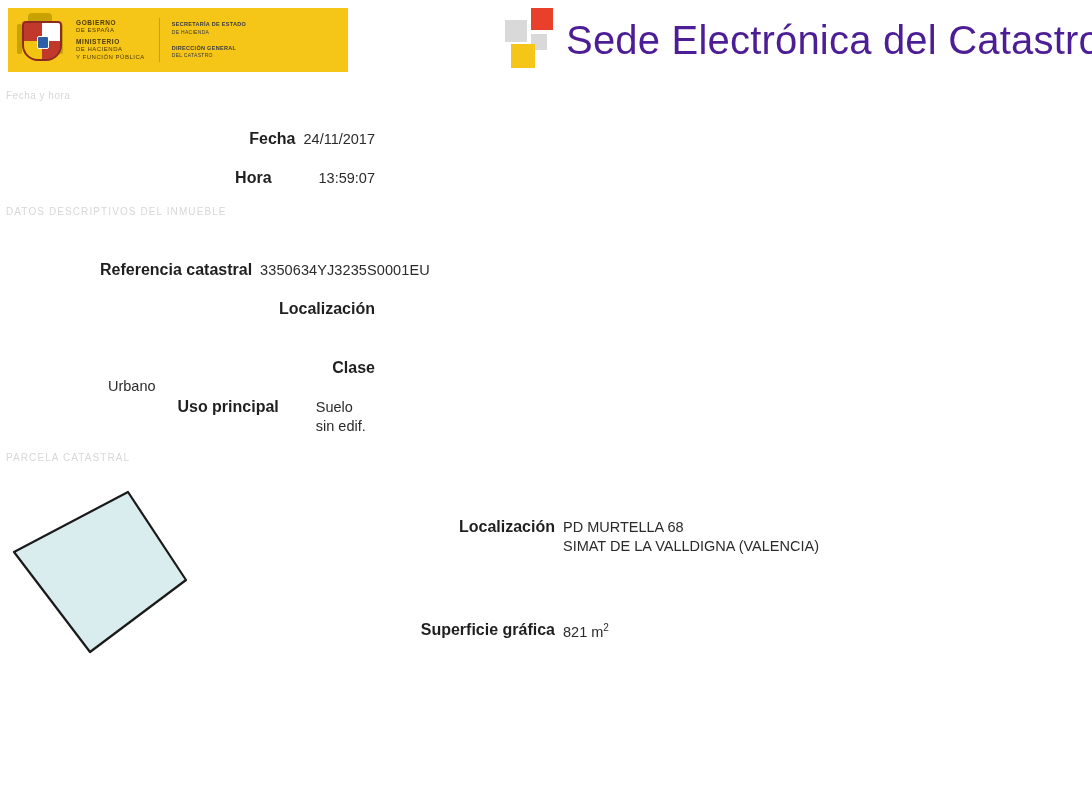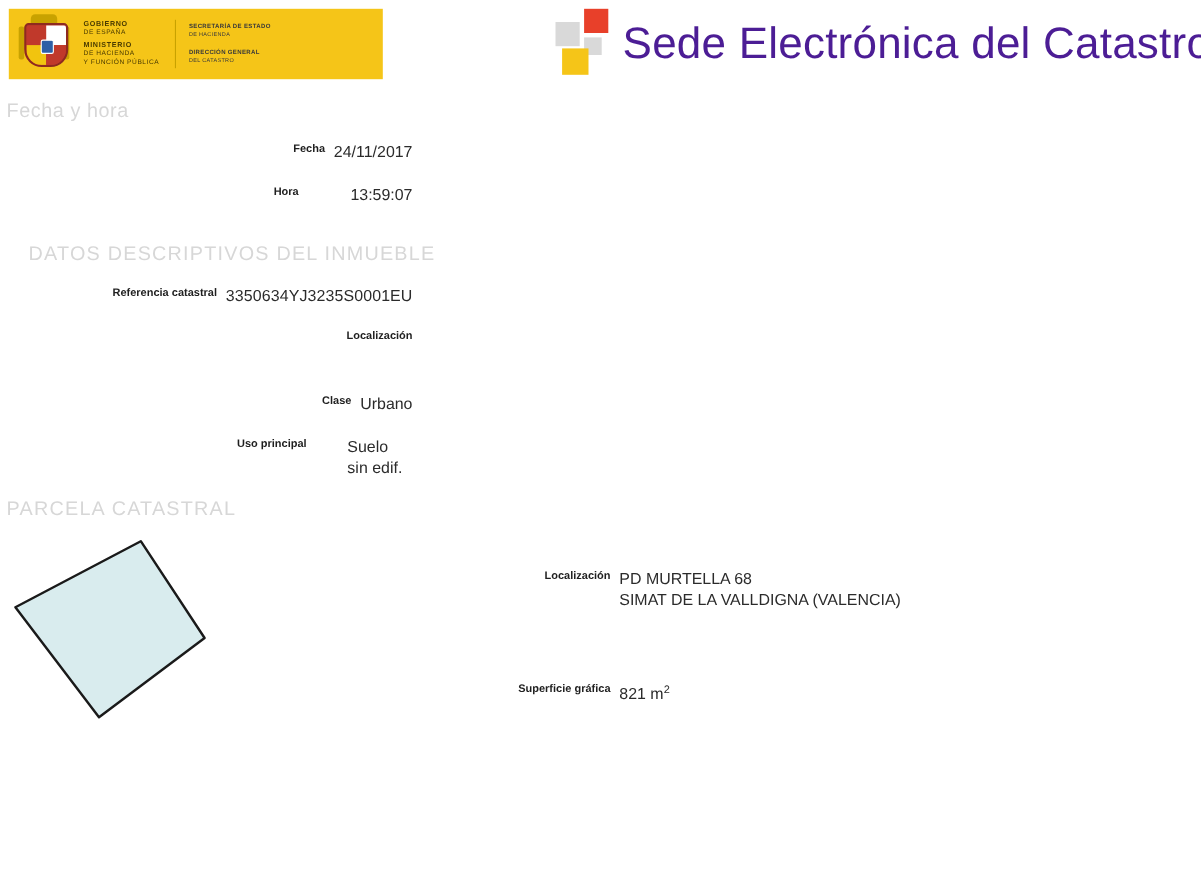--- a/index.html
+++ b/index.html
@@ -165,57 +165,57 @@
     font-size: 40px;
     color: #4c1d95;
     letter-spacing: .2px;
     white-space: nowrap;
   }
 
   
   .section-head {
     position: absolute;
     left: 6px;
-    font-size: 18px;
+    font-size: 10px;
     color: #d7d7d7;
     letter-spacing: 1.1px;
     white-space: nowrap;
   }
   .section-head.fecha { top: 90px; letter-spacing: .5px; }
-  .section-head.datos { top: 220px; margin-left: 20px; }
+  .section-head.datos { top: 206px; }
   .section-head.parcela { top: 452px; }
 
   
   .row {
     position: absolute;
     display: flex;
     align-items: flex-start;
   }
   .row .lbl {
     text-align: right;
-    font-size: 10px;
+    font-size: 16px;
     font-weight: bold;
     color: #1f1f1f;
     white-space: nowrap;
   }
   .row .val {
     margin-left: 8px;
     font-size: 14.5px;
     color: #2b2b2b;
     white-space: pre-line;
     line-height: 1.32;
   }
   .row .val.mono { letter-spacing: .1px; }
 
   
   .r-fecha   { top: 130px; left: 100px; width: 275px; }
   .r-hora    { top: 169px; left: 100px; width: 275px; gap: 39px; }
   .r-ref     { top: 261px; left: 100px; width: 275px; }
   .r-loc     { top: 300px; left: 100px; width: 275px; }
-  .r-clase   { top: 359px; left: 100px; width: 275px; }
+  .r-clase   { top: 359px; left: 100px; width: 275px; flex-direction: column; }
   .r-uso     { top: 398px; left: 100px; width: 275px; gap: 29px; }
   .r-fecha .lbl, .r-hora .lbl, .r-ref .lbl,
   .r-loc .lbl, .r-clase .lbl, .r-uso .lbl { width: 275px; }
 
   .r-ploc { top: 518px; left: 200px; }
   .r-ploc .lbl { width: 355px; }
   .r-sup  { top: 621px; left: 200px; }
   .r-sup .lbl { width: 355px; }
 
   .sup-val sup { font-size: 10px; vertical-align: super; }

